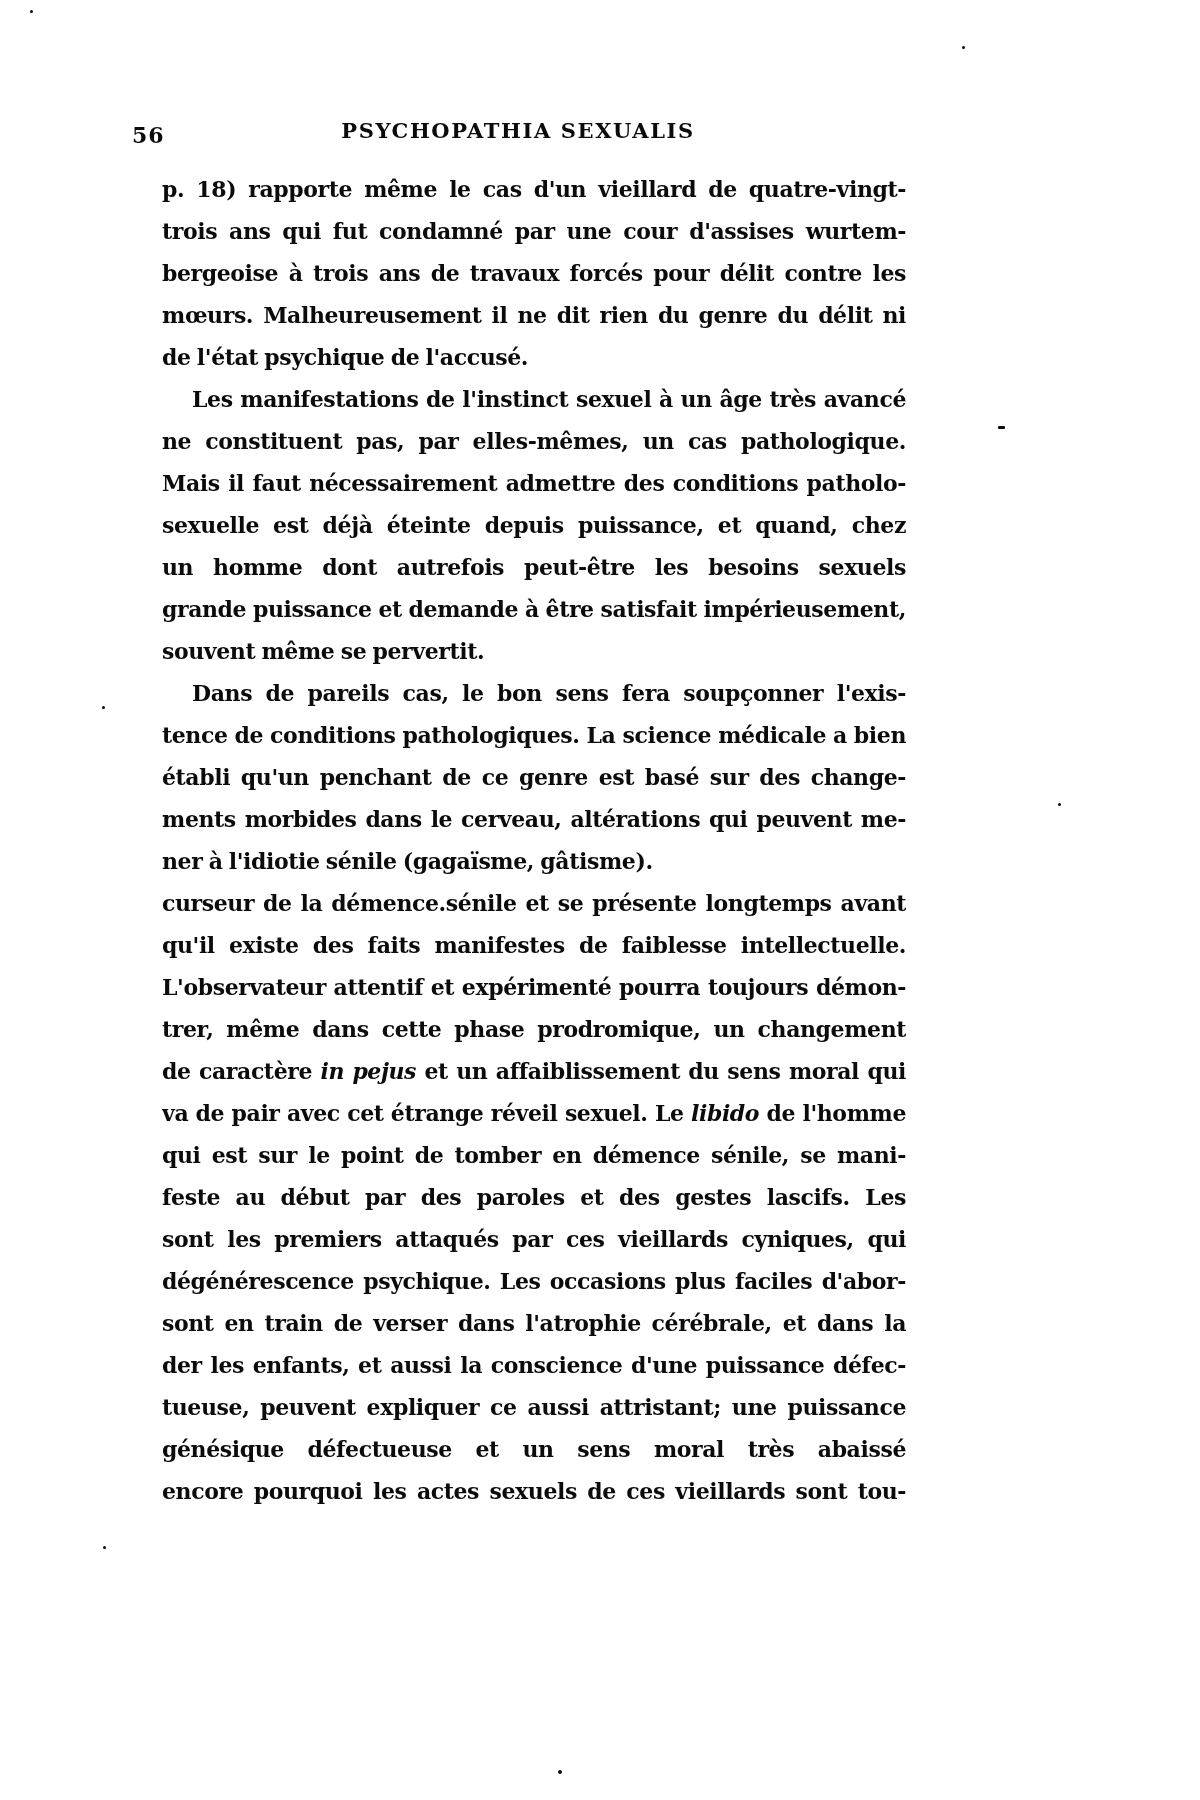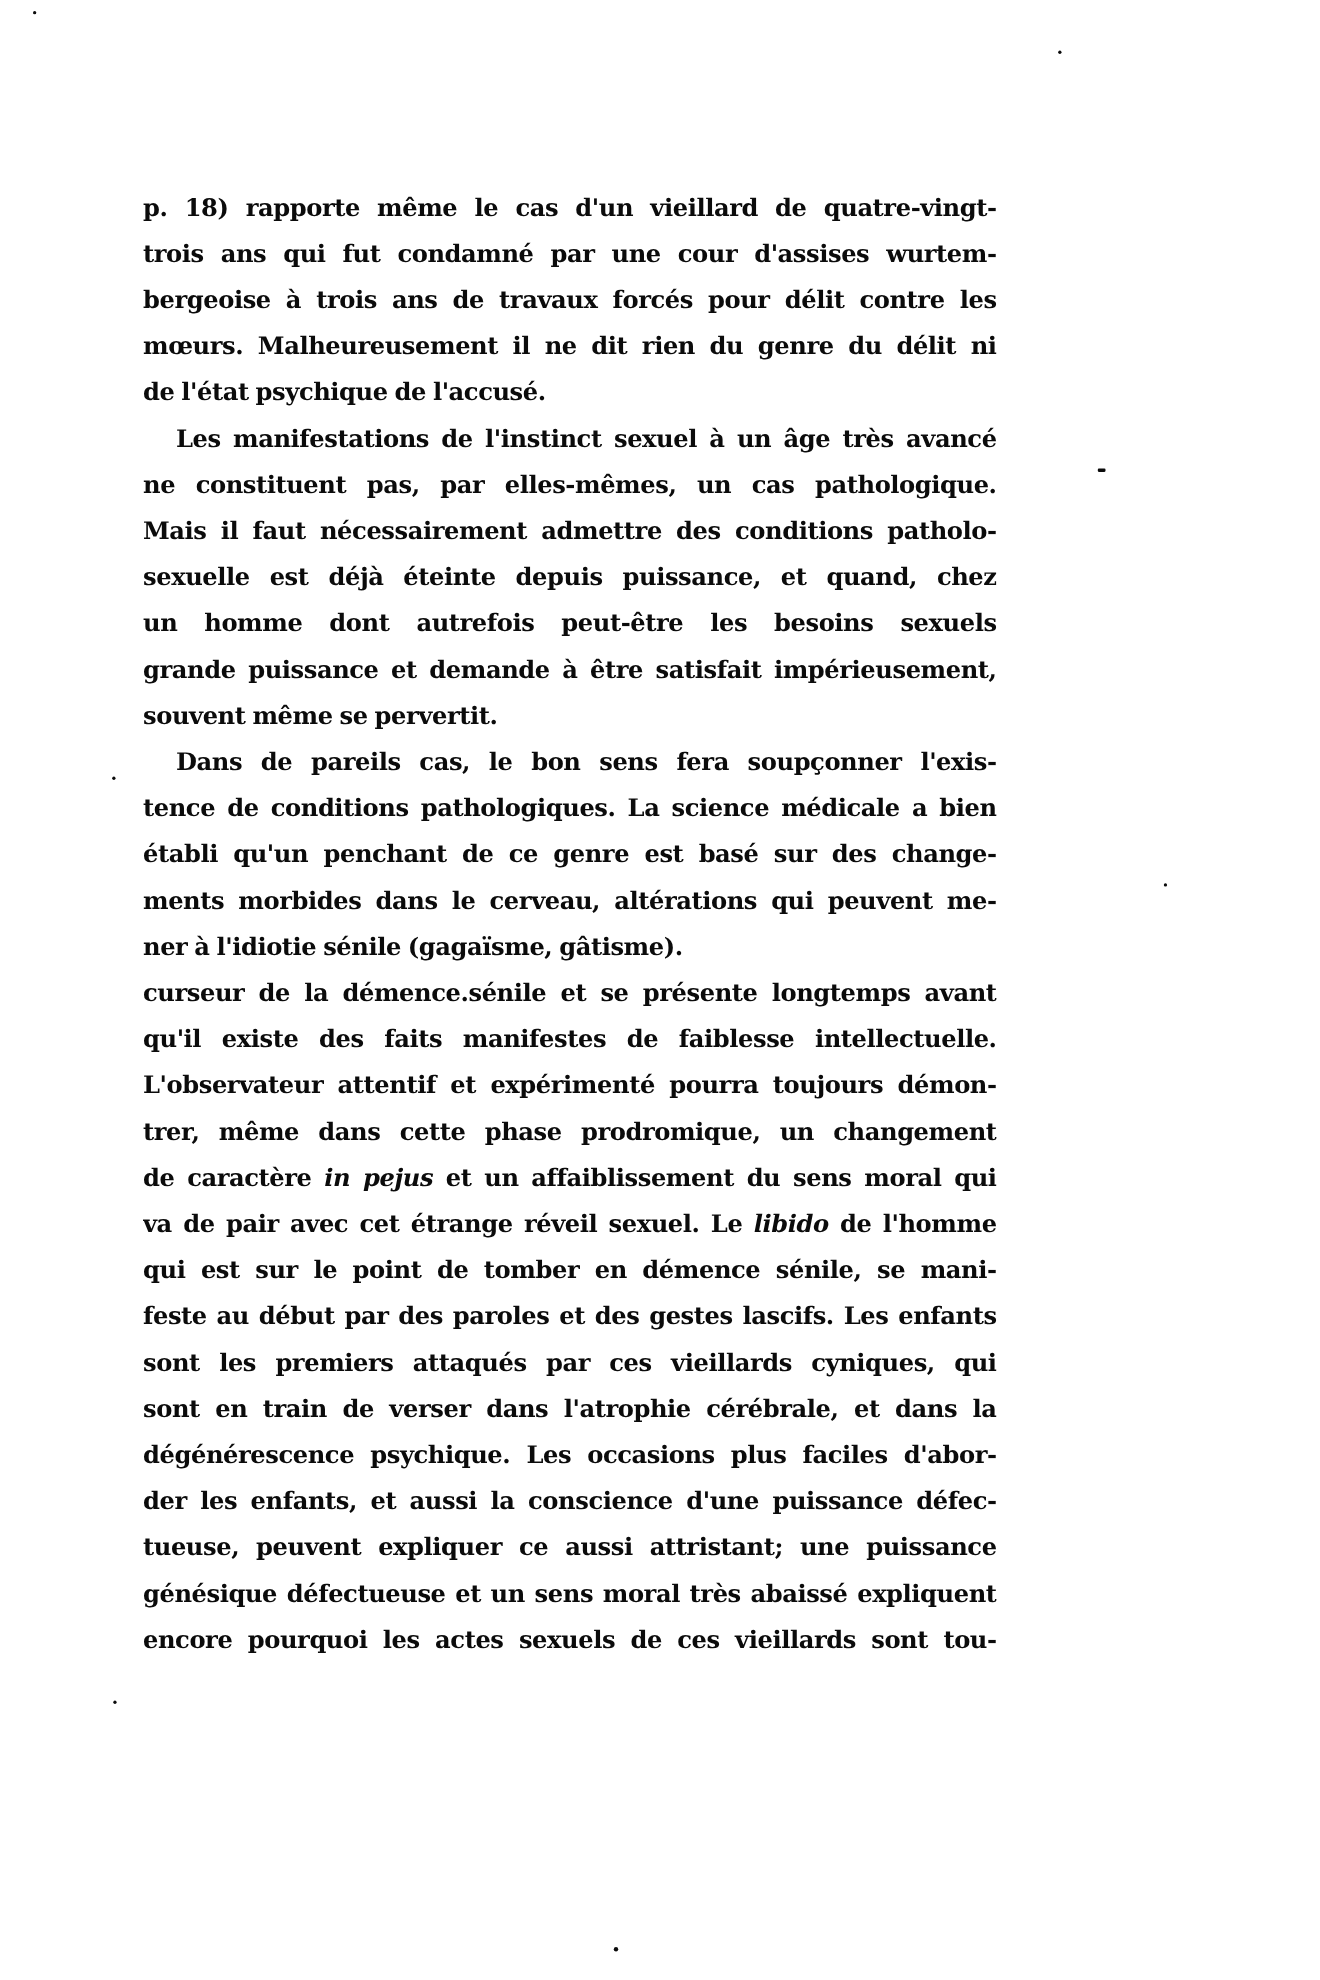--- a/index.html
+++ b/index.html
@@ -46,35 +46,40 @@
   .line {
     height: 42px;
     line-height: 42px;
     font-size: 22px;
     font-weight: bold;
     letter-spacing: -0.4px;
     word-spacing: -1px;
     text-align: justify;
     text-align-last: justify;
     overflow: hidden;
+    margin-left: 32px;
   }
   .line.indent { padding-left: 30px; }
   .line.para-end { text-align-last: left; }
   .line i { }
   .speck {
     position: absolute;
     background: var(--ink, #0b0b0b);
     border-radius: 50%;
   }
   .speck.dash { border-radius: 1px; }
 </style>
 </head>
 <body>
 
 <div class="page">
+  <div class="header">
+    <span class="pagenum">56</span>
+    <span class="running-title">PSYCHOPATHIA SEXUALIS</span>
+  </div>
 
   <div class="body-text" id="text-block">
       <div class="line"><span>p. 18) rapporte même le cas d'un vieillard de quatre-vingt-</span></div>
       <div class="line"><span>trois ans qui fut condamné par une cour d'assises wurtem-</span></div>
       <div class="line"><span>bergeoise à trois ans de travaux forcés pour délit contre les</span></div>
       <div class="line"><span>mœurs. Malheureusement il ne dit rien du genre du délit ni</span></div>
       <div class="line para-end"><span>de l'état psychique de l'accusé.</span></div>
       <div class="line indent"><span>Les manifestations de l'instinct sexuel à un âge très avancé</span></div>
       <div class="line"><span>ne constituent pas, par elles-mêmes, un cas pathologique.</span></div>
       <div class="line"><span>Mais il faut nécessairement admettre des conditions patholo-</span></div>
@@ -89,22 +94,22 @@
       <div class="line para-end"><span>ner à l'idiotie sénile (gagaïsme, gâtisme).</span></div>
       <div class="line"><span>curseur de la démence.sénile et se présente longtemps avant</span></div>
       <div class="line"><span>qu'il existe des faits manifestes de faiblesse intellectuelle.</span></div>
       <div class="line"><span>L'observateur attentif et expérimenté pourra toujours démon-</span></div>
       <div class="line"><span>trer, même dans cette phase prodromique, un changement</span></div>
       <div class="line"><span>de caractère </span><i>in pejus</i><span> et un affaiblissement du sens moral qui</span></div>
       <div class="line"><span>va de pair avec cet étrange réveil sexuel. Le </span><i>libido</i><span> de l'homme</span></div>
       <div class="line"><span>qui est sur le point de tomber en démence sénile, se mani-</span></div>
       <div class="line"><span>feste au début par des paroles et des gestes lascifs. Les enfants</span></div>
       <div class="line"><span>sont les premiers attaqués par ces vieillards cyniques, qui</span></div>
+      <div class="line"><span>dégénérescence psychique. Les occasions plus faciles d'abor-</span></div>
       <div class="line"><span>sont en train de verser dans l'atrophie cérébrale, et dans la</span></div>
-      <div class="line"><span>dégénérescence psychique. Les occasions plus faciles d'abor-</span></div>
       <div class="line"><span>der les enfants, et aussi la conscience d'une puissance défec-</span></div>
       <div class="line"><span>tueuse, peuvent expliquer ce aussi attristant; une puissance</span></div>
       <div class="line"><span>génésique défectueuse et un sens moral très abaissé expliquent</span></div>
       <div class="line"><span>encore pourquoi les actes sexuels de ces vieillards sont tou-</span></div>
     </div>
 
   <div class="speck" style="left:30px; top:10px; width:3px; height:3px;"></div>
   <div class="speck" style="left:962px; top:46px; width:3px; height:3px;"></div>
   <div class="speck dash" style="left:998px; top:426px; width:7px; height:3px;"></div>
   <div class="speck" style="left:1058px; top:803px; width:3px; height:3px;"></div>

